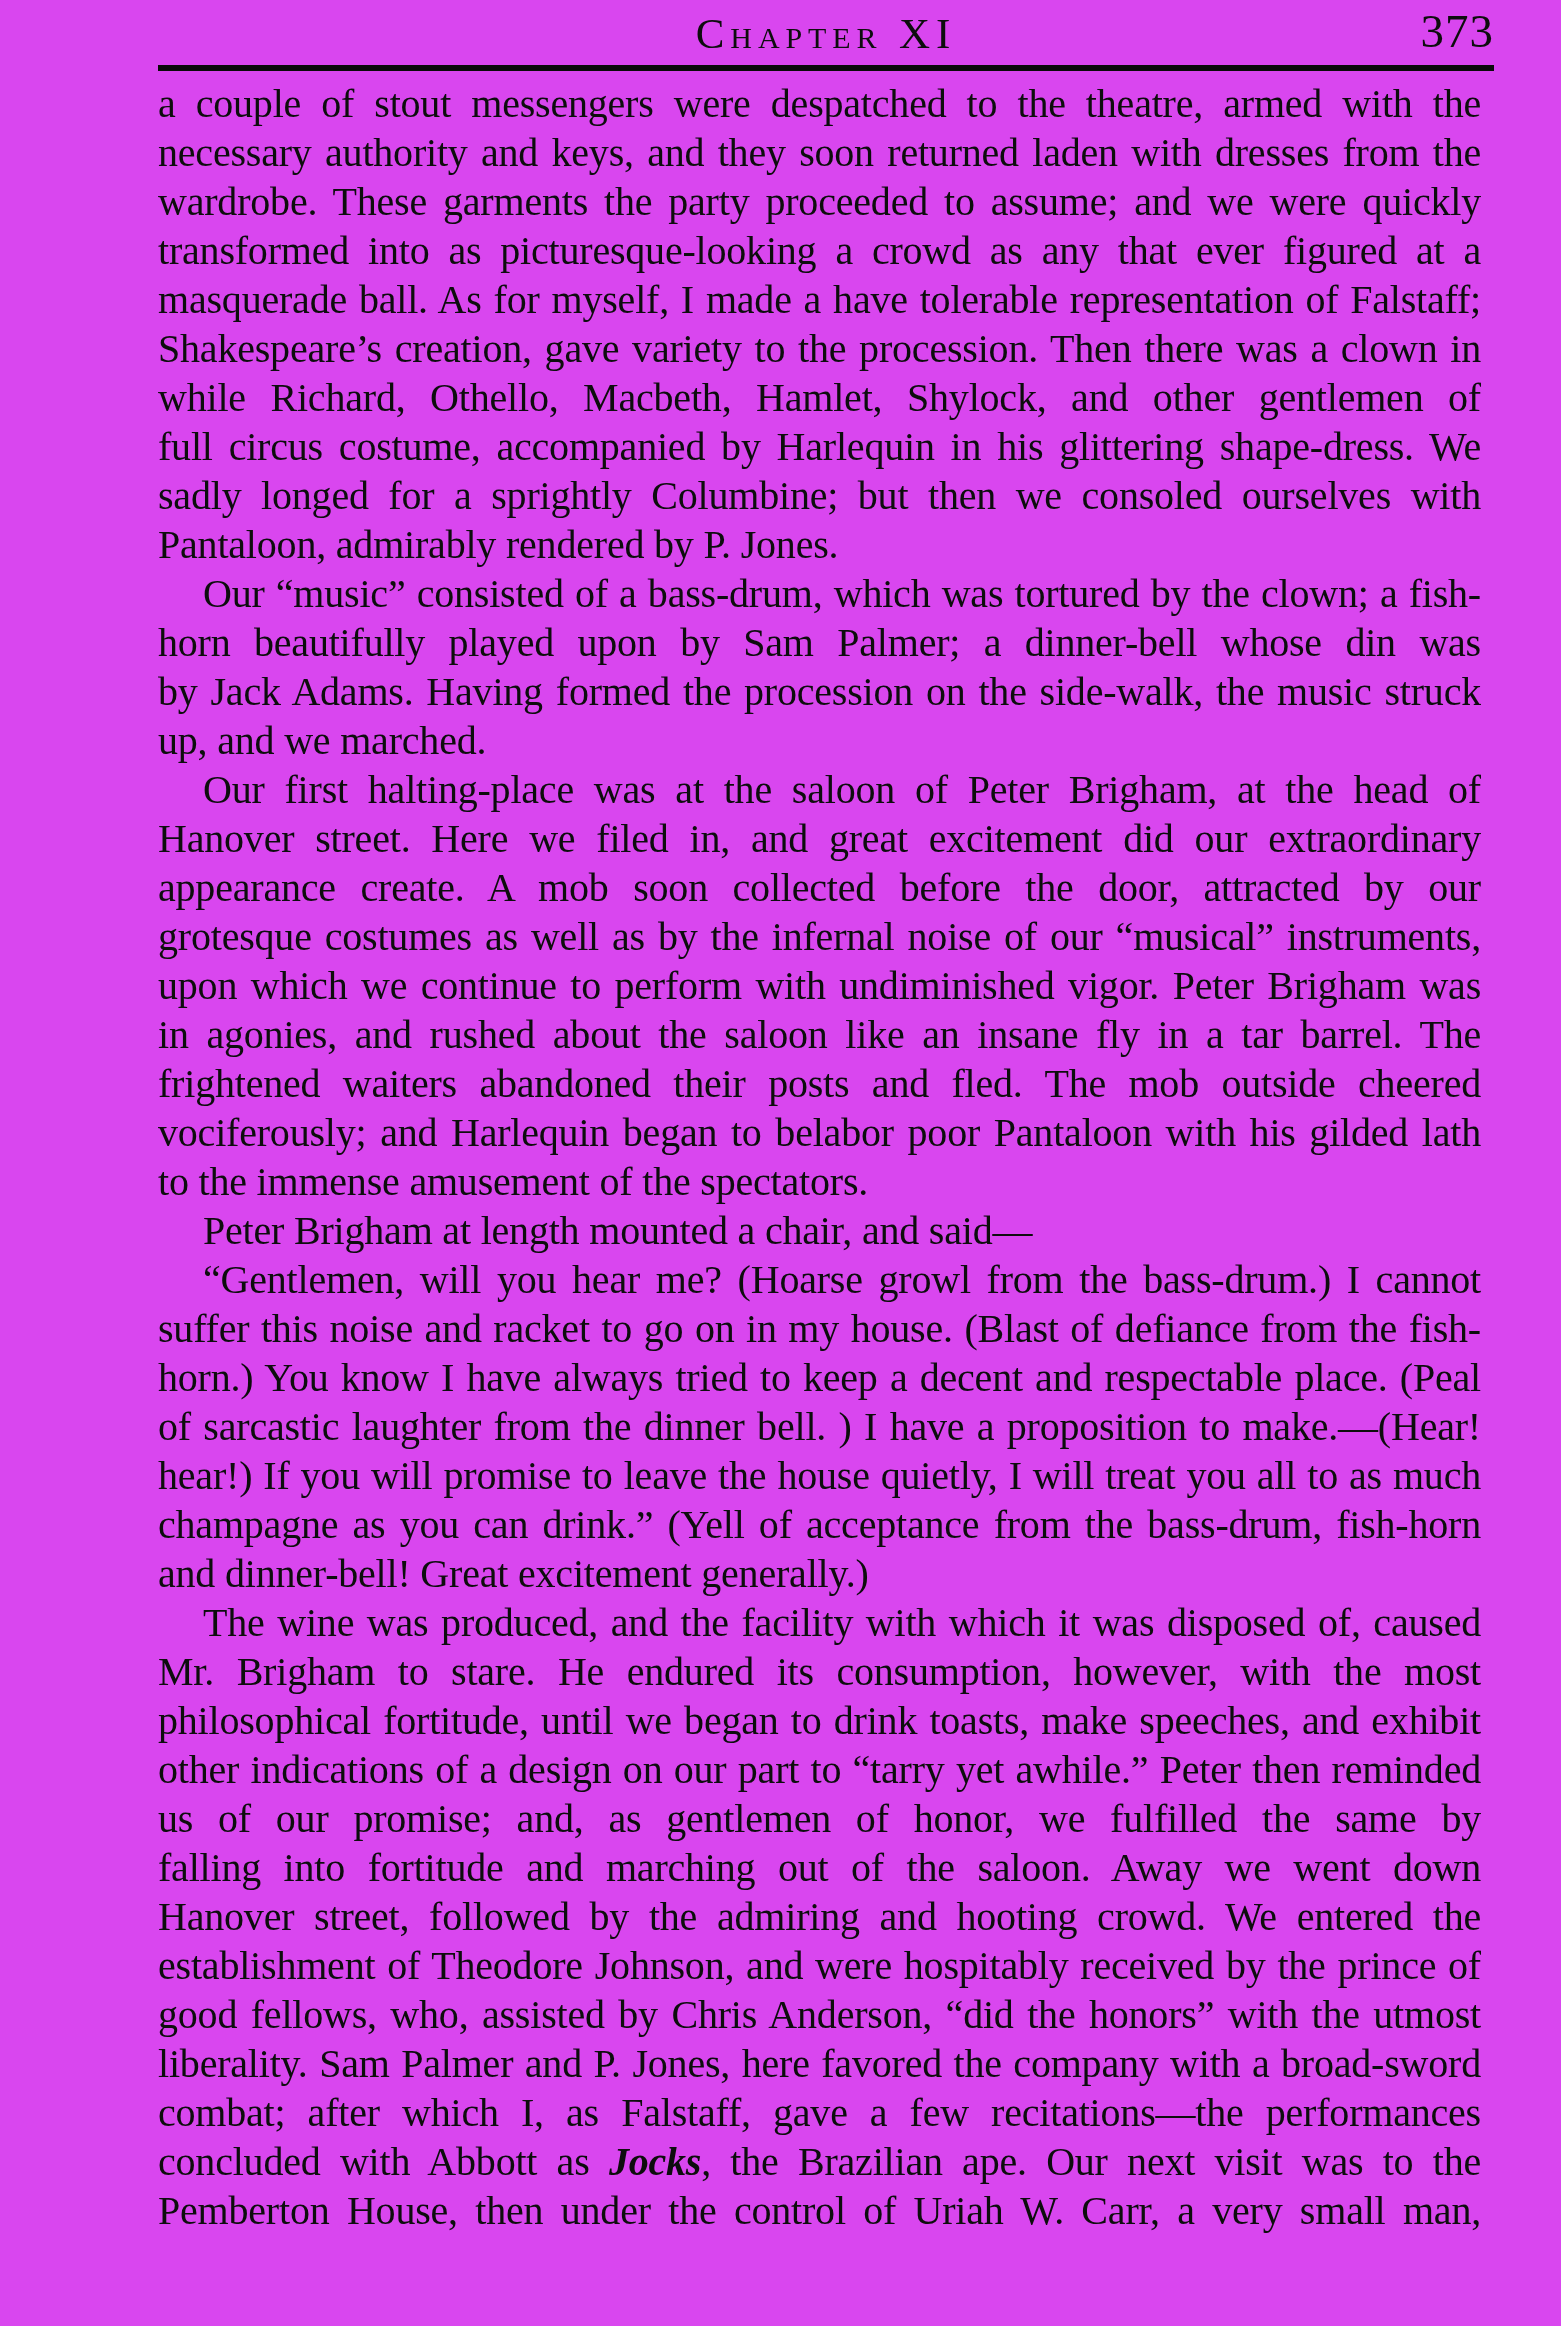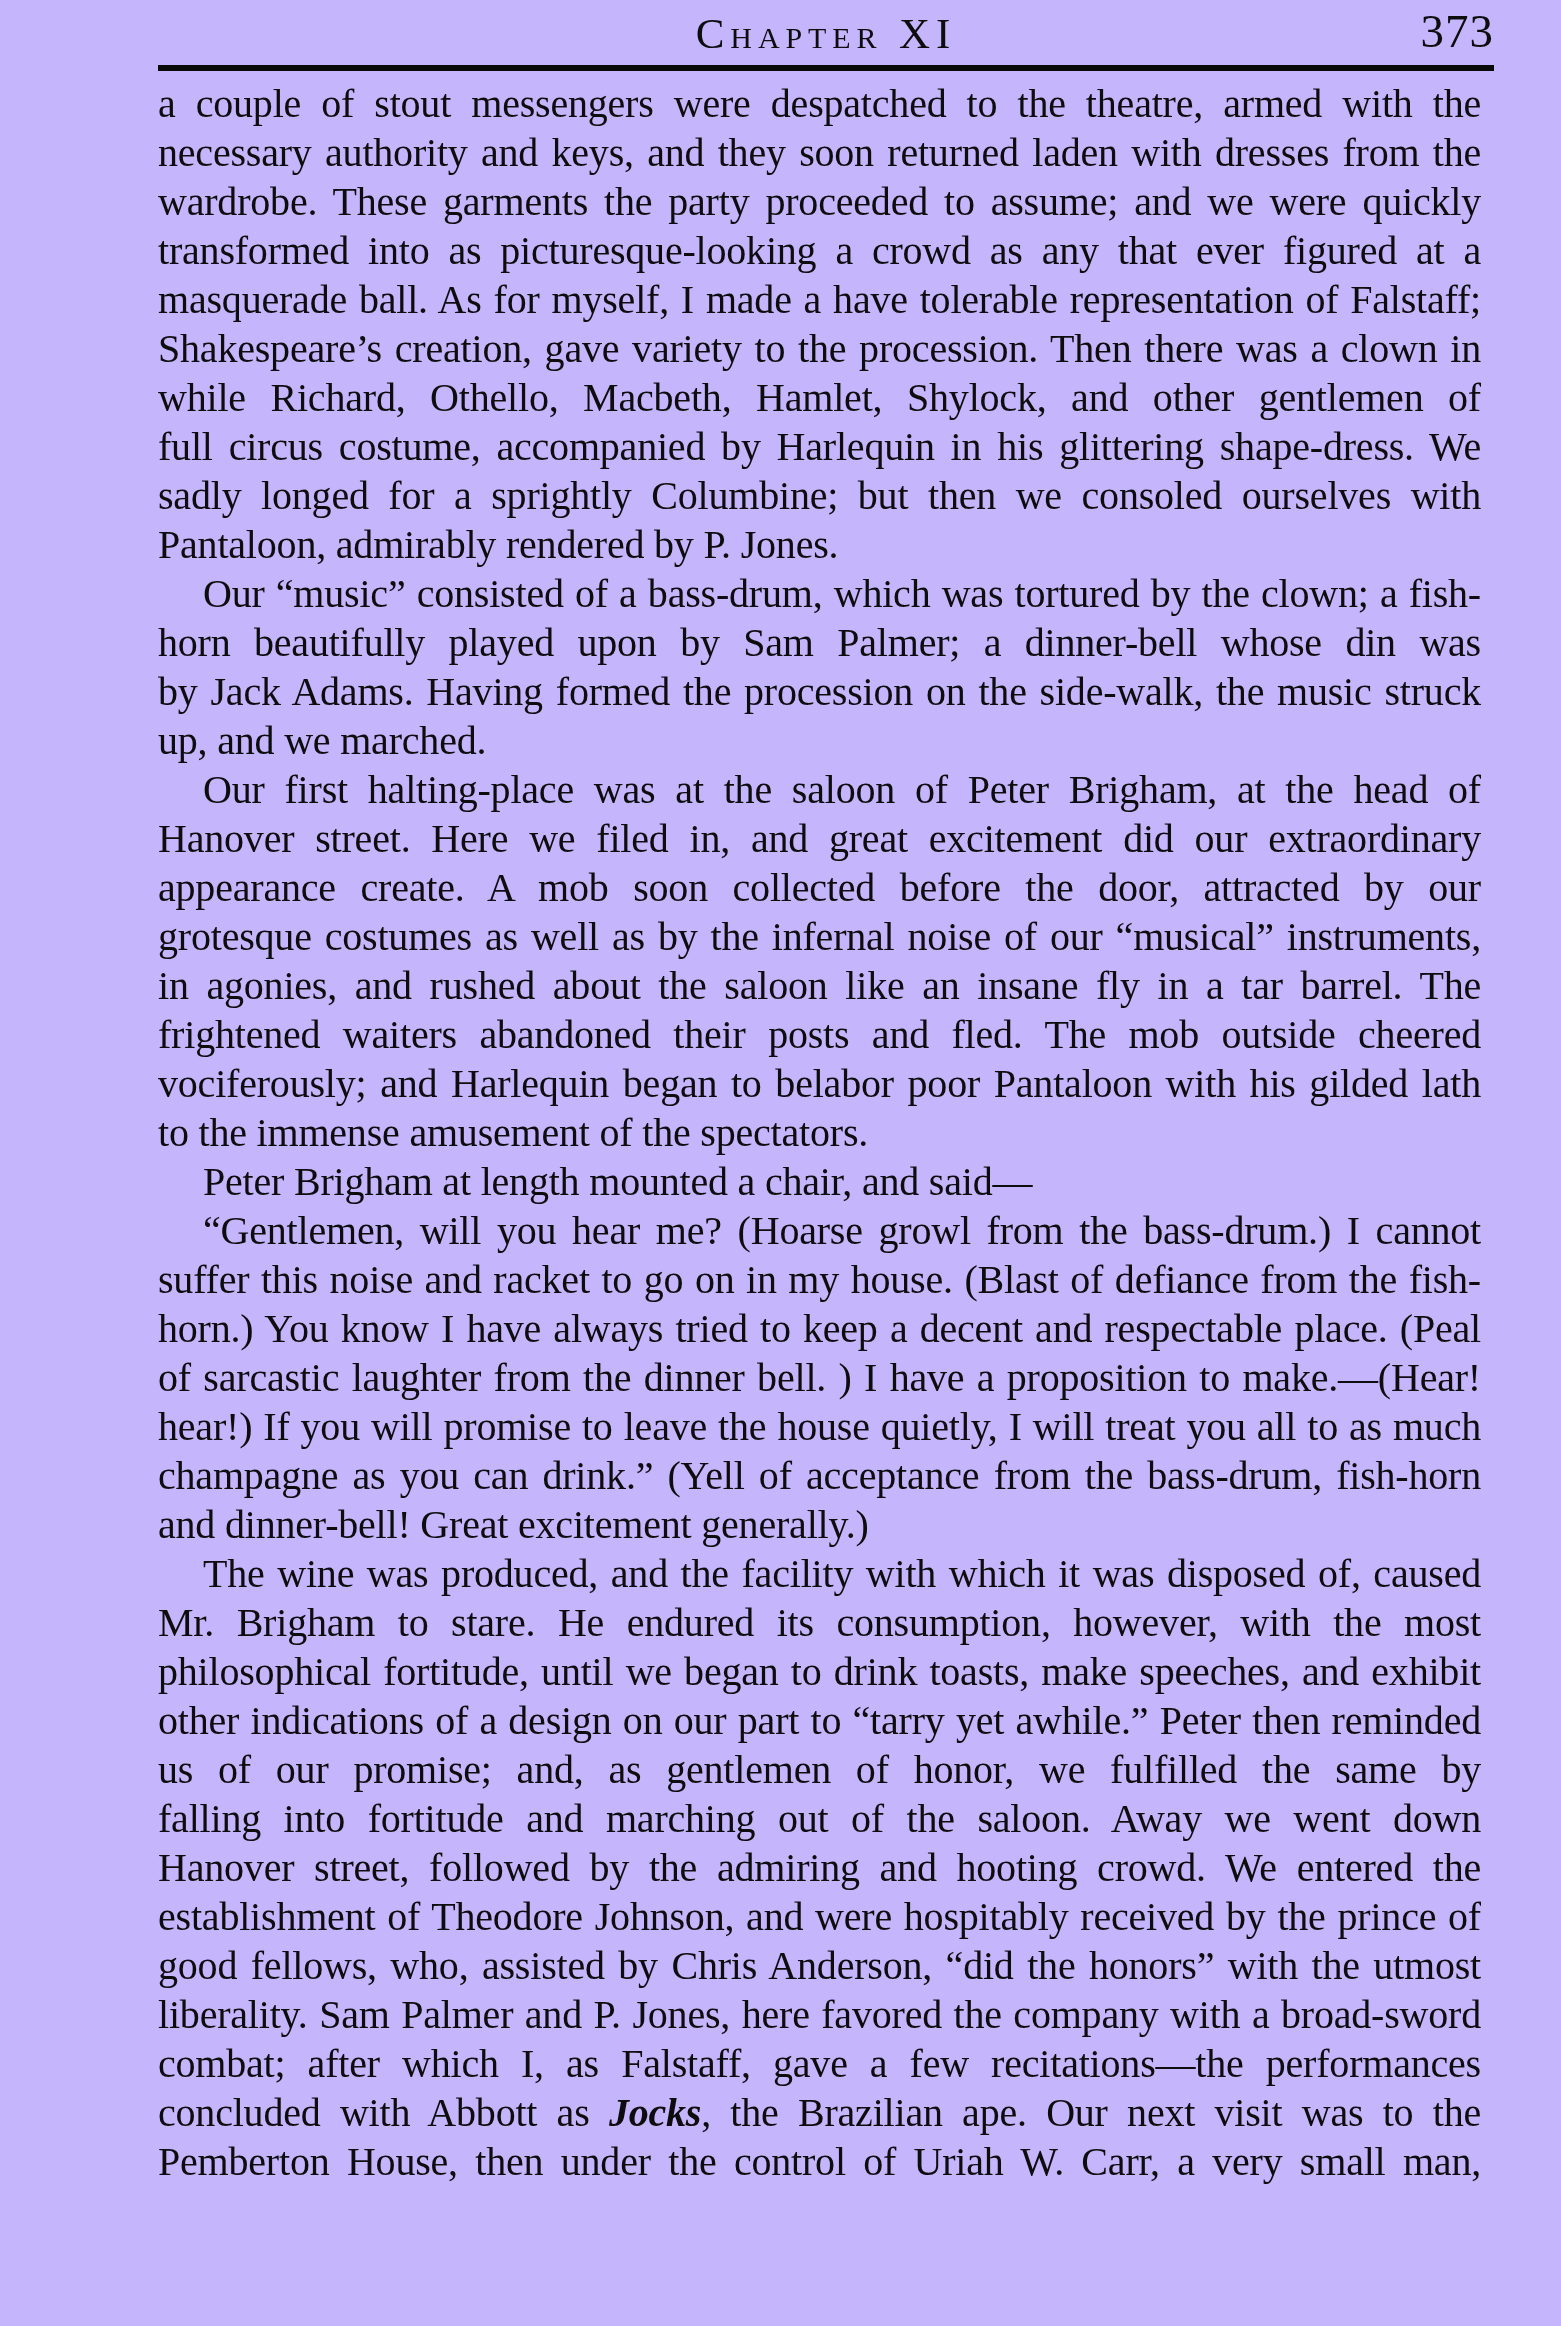--- a/index.html
+++ b/index.html
@@ -4,21 +4,21 @@
 <style>
   html, body {
     margin: 0;
     padding: 0;
     background: #e8e8e8;
   }
   .page {
     position: relative;
     width: 1561px;
     height: 2327px;
-    background: #c4b5fd;
+    background: #d946ef;
     color: #0d0d0d;
     font-family: "Liberation Serif", "DejaVu Serif", serif;
     overflow: hidden;
     margin: 0 auto;
   }
   .page-header {
     position: relative;
     margin: 0 67px 0 158px;
     height: 65px;
   }
@@ -95,20 +95,21 @@
       <div class="line">sadly longed for a sprightly Columbine; but then we consoled ourselves with</div>
       <div class="line end">Pantaloon, admirably rendered by P. Jones.</div>
       <div class="line indent">Our “music” consisted of a bass-drum, which was tortured by the clown; a fish-</div>
       <div class="line">horn beautifully played upon by Sam Palmer; a dinner-bell whose din was extracted</div>
       <div class="line">by Jack Adams. Having formed the procession on the side-walk, the music struck</div>
       <div class="line end">up, and we marched.</div>
       <div class="line indent">Our first halting-place was at the saloon of Peter Brigham, at the head of</div>
       <div class="line">Hanover street. Here we filed in, and great excitement did our extraordinary</div>
       <div class="line">appearance create. A mob soon collected before the door, attracted by our</div>
       <div class="line">grotesque costumes as well as by the infernal noise of our “musical” instruments,</div>
+      <div class="line">upon which we continue to perform with undiminished vigor. Peter Brigham was</div>
       <div class="line">in agonies, and rushed about the saloon like an insane fly in a tar barrel. The</div>
       <div class="line">frightened waiters abandoned their posts and fled. The mob outside cheered</div>
       <div class="line">vociferously; and Harlequin began to belabor poor Pantaloon with his gilded lath</div>
       <div class="line end">to the immense amusement of the spectators.</div>
       <div class="line end indent">Peter Brigham at length mounted a chair, and said—</div>
       <div class="line indent">“Gentlemen, will you hear me? (Hoarse growl from the bass-drum.) I cannot</div>
       <div class="line">suffer this noise and racket to go on in my house. (Blast of defiance from the fish-</div>
       <div class="line">horn.) You know I have always tried to keep a decent and respectable place. (Peal</div>
       <div class="line">of sarcastic laughter from the dinner bell. ) I have a proposition to make.—(Hear!</div>
       <div class="line">hear!) If you will promise to leave the house quietly, I will treat you all to as much</div>

